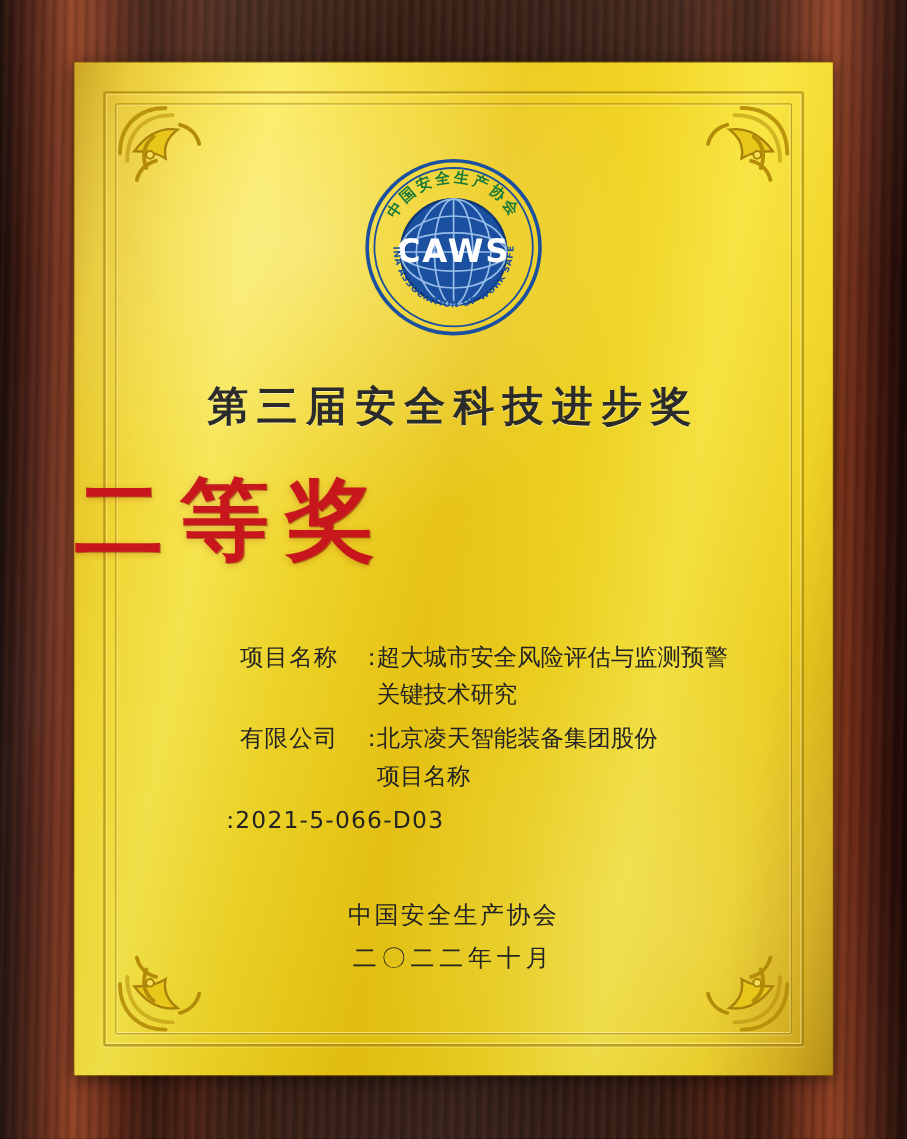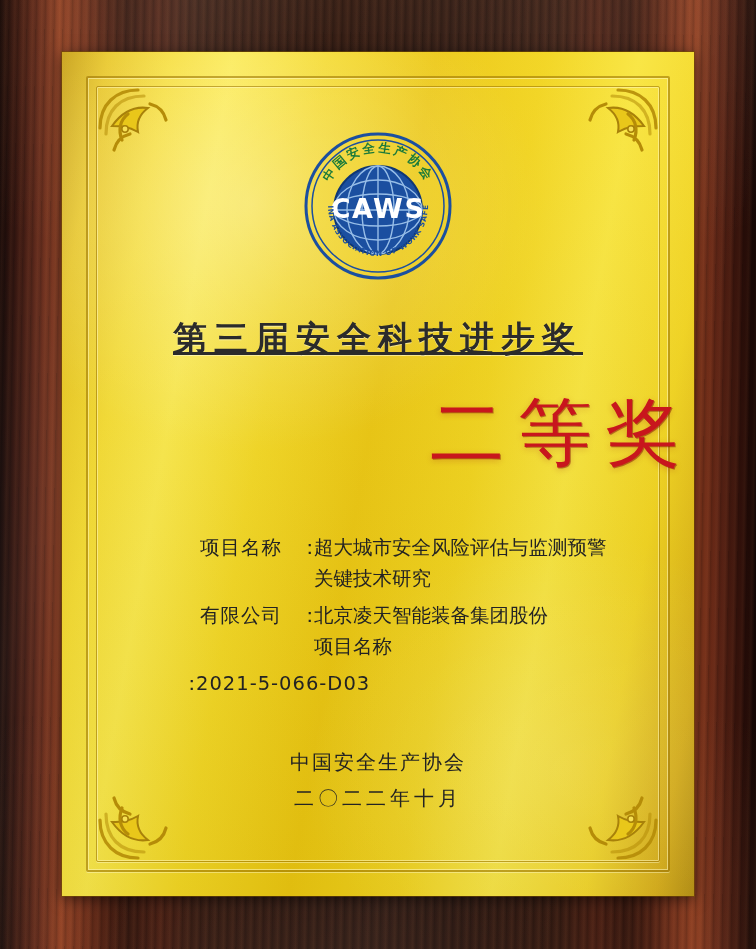--- a/index.html
+++ b/index.html
@@ -147,29 +147,28 @@
     position: absolute;
     left: 0; right: 0;
     top: 264px;
     text-align: center;
     font-family: "DejaVu Sans", sans-serif;
     font-weight: bold;
     font-size: 34px;
     letter-spacing: 7px;
     color: #2b2b2b;
     text-shadow: 0 1px 0 rgba(255,248,200,0.6);
-    text-decoration: underline;
   }
   .grade {
     position: absolute;
     left: 0; right: 0;
     top: 332px;
-    text-align: right;
+    text-align: left;
     font-family: "DejaVu Serif", serif;
-    font-weight: normal;
+    font-weight: bold;
     font-size: 74px;
     letter-spacing: 14px;
     color: #c8161d;
     text-shadow:
       1px 1px 0 rgba(120,0,0,0.45),
       0 2px 6px rgba(150,20,20,0.25);
   }
 
   .fields {
     position: absolute;

